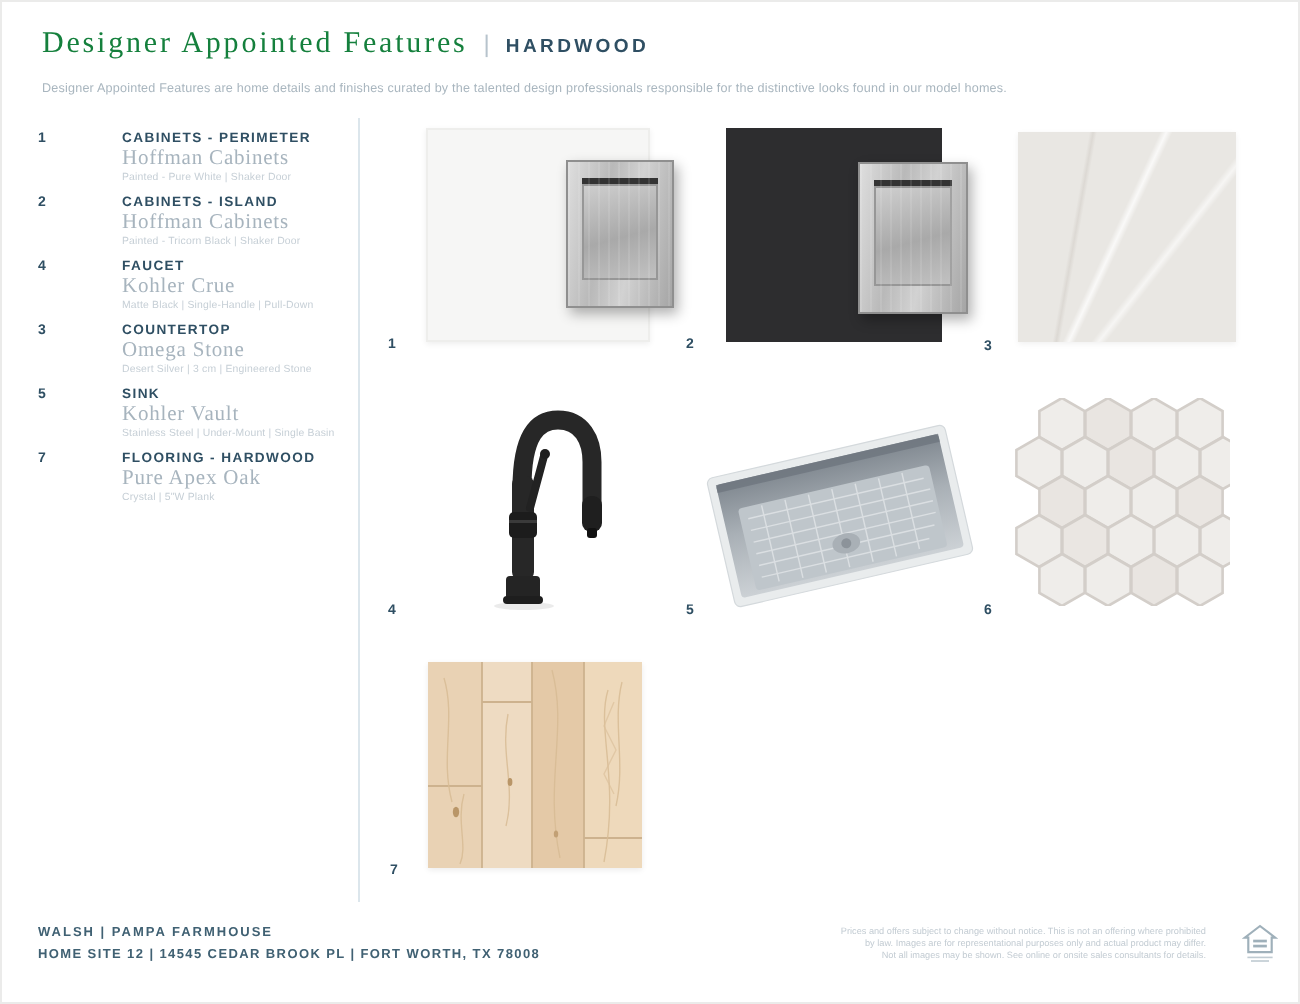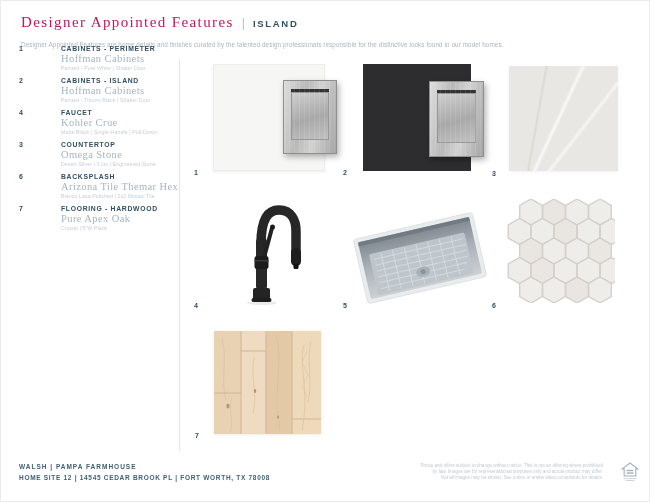--- a/index.html
+++ b/index.html
@@ -1,28 +1,28 @@
 <!DOCTYPE html>
 <html><head>
 <meta charset="utf-8">
 <style>
   html,body{margin:0;padding:0;background:#fff;}
   .page{position:relative;width:650px;height:502px;background:#ffffff;border:1px solid #ebebea;
         box-sizing:border-box;font-family:"Liberation Sans",sans-serif;overflow:hidden;}
 
   
   .title-row{position:absolute;left:20px;top:13px;display:flex;align-items:baseline;gap:8px;white-space:nowrap;}
-  .title{font-family:"Liberation Serif",serif;font-size:15px;letter-spacing:1.4px;color:#be185d;font-weight:400;}
+  .title{font-family:"Liberation Serif",serif;font-size:15px;letter-spacing:1.4px;color:#15803d;font-weight:400;}
   .title-sep{font-size:12px;color:#b7c3cc;font-weight:300;}
   .section{font-size:9.5px;font-weight:bold;letter-spacing:1.7px;color:#2f4f63;}
   .subtitle{position:absolute;left:20px;top:40px;font-size:6.3px;color:#a9b6bf;letter-spacing:.1px;white-space:nowrap;}
 
   
   .vline{position:absolute;left:178px;top:58px;width:1px;height:392px;background:#dce6ec;}
-  .features{position:absolute;left:18px;top:44px;width:158px;}
+  .features{position:absolute;left:18px;top:65px;width:158px;}
   .feature{position:relative;height:32px;padding-left:42px;box-sizing:border-box;}
   .fnum{position:absolute;left:0;top:0;font-size:7px;font-weight:bold;color:#2f4f63;}
   .fcat{font-size:6.8px;font-weight:bold;letter-spacing:.7px;color:#2f4f63;white-space:nowrap;}
   .fprod{font-family:"Liberation Serif",serif;font-size:10.5px;letter-spacing:.4px;color:#a7b4be;margin-top:1px;white-space:nowrap;}
   .fdet{font-size:5.2px;color:#c6cfd6;margin-top:1px;letter-spacing:.1px;white-space:nowrap;}
 
   
   .swatch{position:absolute;}
   .s1{left:212px;top:63px;width:110px;height:105px;background:#f6f6f5;border:1px solid #eeeeec;box-shadow:0 1px 3px rgba(0,0,0,.07);}
   .s2{left:362px;top:63px;width:108px;height:107px;background:#2d2d2f;}
@@ -55,21 +55,21 @@
   .eho{position:absolute;left:620px;top:460px;width:18px;height:22px;}
 </style>
 </head>
 <body>
 
 <div class="page">
 
   <div class="title-row">
     <span class="title">Designer Appointed Features</span>
     <span class="title-sep">|</span>
-    <span class="section">ISLAND</span>
+    <span class="section">HARDWOOD</span>
   </div>
   <div class="subtitle">Designer Appointed Features are home details and finishes curated by the talented design professionals responsible for the distinctive looks found in our model homes.</div>
 
   <div class="vline"></div>
 
   <aside class="features">
     <div class="feature">
       <span class="fnum">1</span>
       <div class="fcat">CABINETS - PERIMETER</div>
       <div class="fprod">Hoffman Cabinets</div>
@@ -87,24 +87,24 @@
       <div class="fprod">Kohler Crue</div>
       <div class="fdet">Matte Black  |  Single-Handle  |  Pull-Down</div>
     </div>
     <div class="feature">
       <span class="fnum">3</span>
       <div class="fcat">COUNTERTOP</div>
       <div class="fprod">Omega Stone</div>
       <div class="fdet">Desert Silver  |  3 cm  |  Engineered Stone</div>
     </div>
     <div class="feature">
-      <span class="fnum">6</span>
-      <div class="fcat">BACKSPLASH</div>
-      <div class="fprod">Arizona Tile Themar Hex</div>
-      <div class="fdet">Bianco Lasa Polished  |  2x2 Mosaic Tile</div>
+      <span class="fnum">5</span>
+      <div class="fcat">SINK</div>
+      <div class="fprod">Kohler Vault</div>
+      <div class="fdet">Stainless Steel  |  Under-Mount  |  Single Basin</div>
     </div>
     <div class="feature">
       <span class="fnum">7</span>
       <div class="fcat">FLOORING - HARDWOOD</div>
       <div class="fprod">Pure Apex Oak</div>
       <div class="fdet">Crystal  |  5"W Plank</div>
     </div>
   </aside>
 
   <div class="swatch s1"></div>

